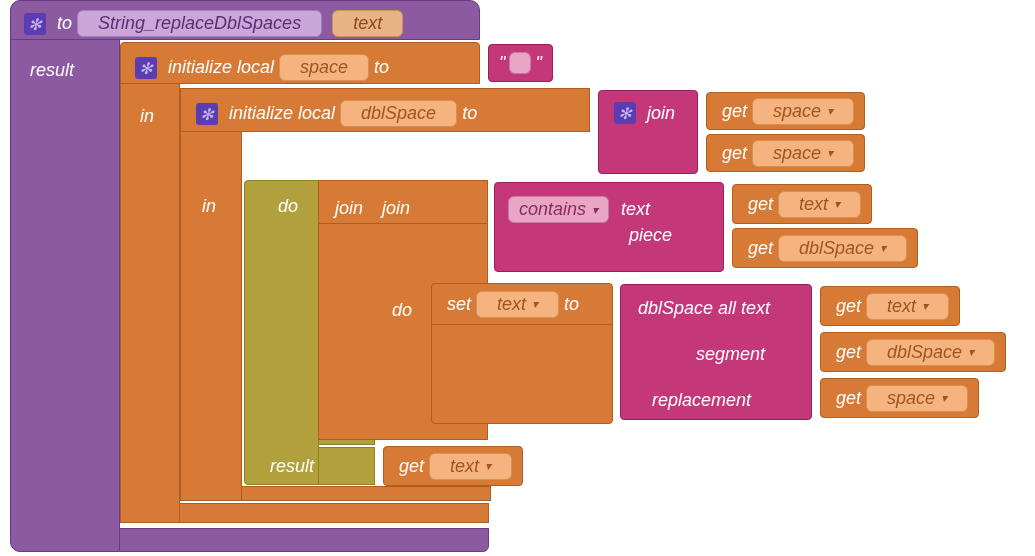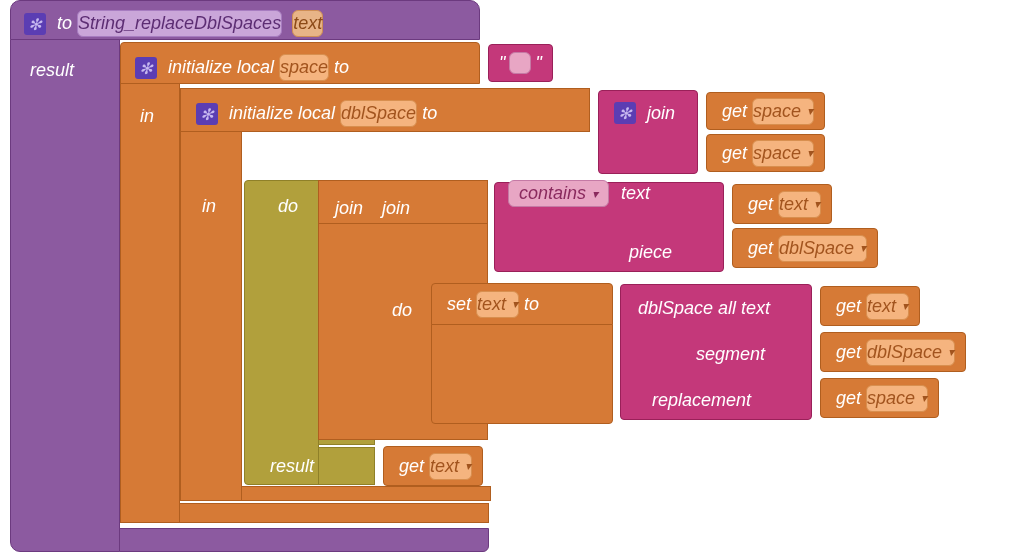--- a/index.html
+++ b/index.html
@@ -32,21 +32,21 @@
     border-radius: 6px;
     padding: 2px 10px;
     display: inline-flex;
     align-items: center;
   }
   .ortag {
     background: #f5b47f;
     color: #a2541e;
     border: 1px solid #d88f4f;
     border-radius: 6px;
-    padding: 2px 0;
+    padding: 2px 20px;
     display: inline-flex;
     align-items: center;
   }
   .dd::after {
     content: "▾";
     font-size: 12px;
     margin-left: 6px;
     color: inherit;
   }
   .gear {
@@ -155,25 +155,25 @@
 
 <div class="block" style="left:320px;top:192px;background:transparent;">
   <span class="lbl">join</span>
   <span class="lbl" style="margin-left:14px;">join</span>
 </div>
 <div class="block" style="left:382px;top:294px;background:transparent;">
   <span>do</span>
 </div>
 
 <div class="slab magenta" style="left:494px;top:182px;width:230px;height:90px;border-radius:4px;"></div>
-<div class="block" style="left:498px;top:174px;background:transparent;">
+<div class="block" style="left:498px;top:190px;background:transparent;">
   <span class="pinktag dd">contains</span>
   <span class="lbl" style="margin-left:12px;">text</span>
 </div>
-<div class="block" style="left:614px;top:236px;background:transparent;">
+<div class="block" style="left:614px;top:219px;background:transparent;">
   <span class="lbl">piece</span>
 </div>
 
 <div class="block orange" style="left:732px;top:184px;height:40px;border-radius:4px;">
   <span class="lbl">get</span>
   <span class="ortag dd">text</span>
 </div>
 <div class="block orange" style="left:732px;top:228px;height:40px;border-radius:4px;">
   <span class="lbl">get</span>
   <span class="ortag dd">dblSpace</span>

